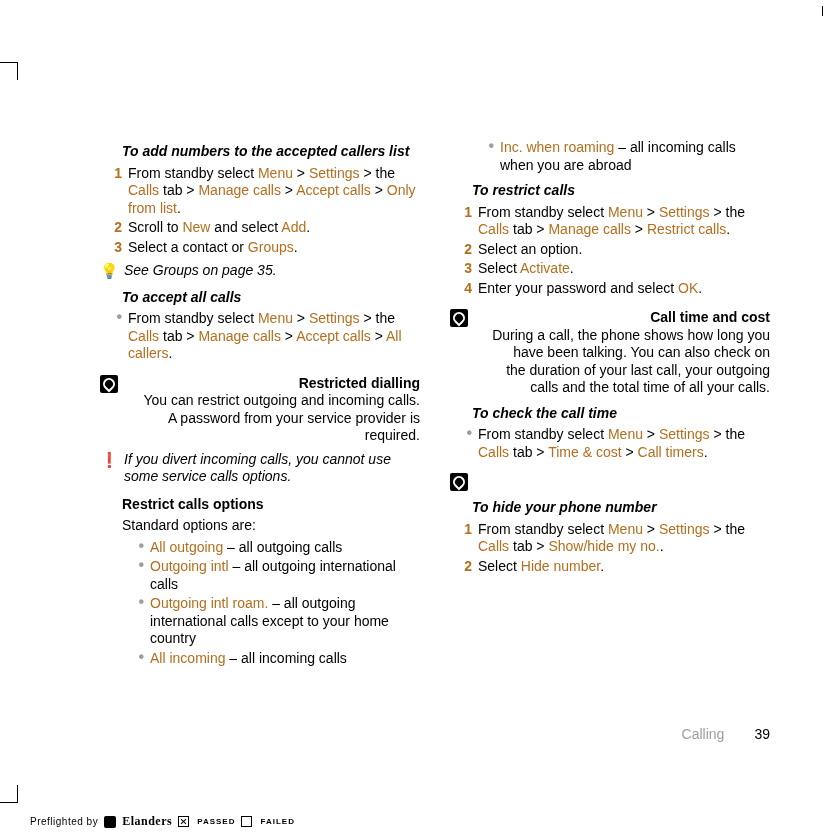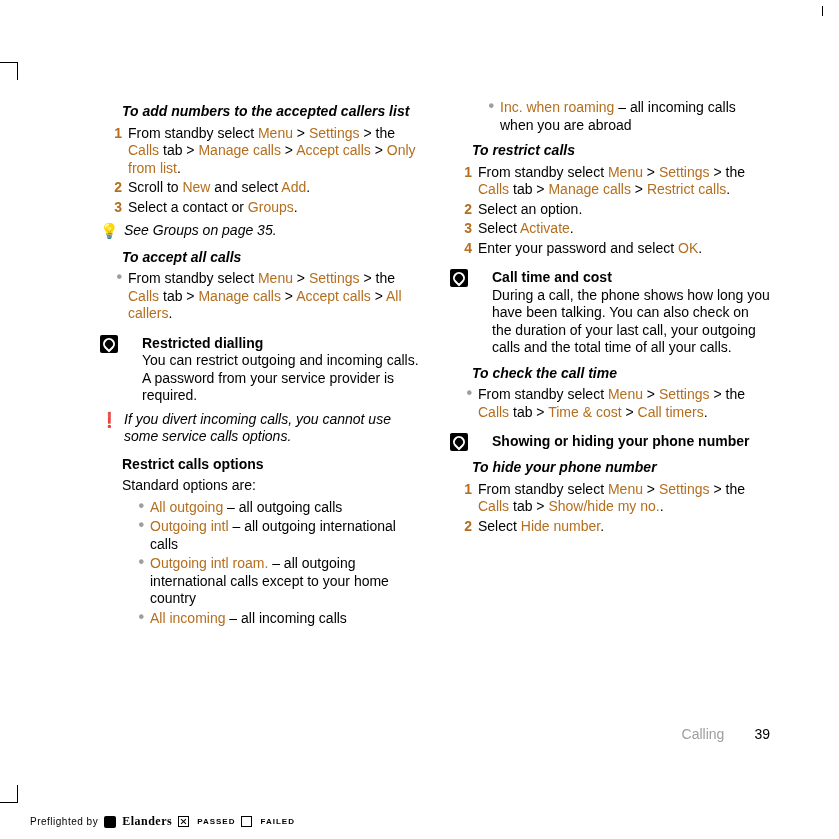--- a/index.html
+++ b/index.html
@@ -24,20 +24,21 @@
     width: 670px;
     height: 660px;
     display: flex;
     gap: 30px;
     font-size: 14px;
     line-height: 1.25;
   }
   .col {
     flex: 1;
     min-width: 0;
+    margin-top: 40px;
   }
   .headline {
     font-weight: bold;
     font-style: italic;
     margin: 8px 0 4px 22px;
   }
   .sub {
     font-weight: bold;
     margin: 10px 0 4px 22px;
   }
@@ -67,20 +68,21 @@
   }
   .tip-icon {
     width: 18px; flex-shrink:0; text-align:center;
     font-size: 15px;
   }
   .tip-text { font-style: italic; flex:1; }
   .sect {
     display:flex;
     margin: 12px 0 4px 0;
     gap:24px;
+    text-align:right;
   }
   .sect-icon {
     width:18px; height:18px; flex-shrink:0;
     background:#000; border-radius:2px;
     position:relative;
   }
   .sect-icon::before {
     content:""; position:absolute; top:3px; left:3px; width:12px; height:12px;
     border:2px solid #fff; border-radius:50% 50% 50% 0; box-sizing:border-box;
     transform: rotate(-45deg);
@@ -219,21 +221,20 @@
 
     <div class="headline">To check the call time</div>
     <div class="step">
         <div class="step-num grey dot">•</div>
         <div class="step-body"><span>From standby select </span><span class="menu">Menu</span><span> &gt; </span><span class="menu">Settings</span><span> &gt; the </span><span class="menu">Calls</span><span> tab &gt; </span><span class="menu">Time &amp; cost</span><span> &gt; </span><span class="menu">Call timers</span><span>.</span></div>
       </div>
 
     <div class="sect">
       <div class="sect-icon"></div>
       <div class="sect-body">
-        <div class="sect-title">Showing or hiding your phone number</div>
       </div>
     </div>
 
     <div class="headline">To hide your phone number</div>
     <div class="step">
         <div class="step-num">1</div>
         <div class="step-body"><span>From standby select </span><span class="menu">Menu</span><span> &gt; </span><span class="menu">Settings</span><span> &gt; the </span><span class="menu">Calls</span><span> tab &gt; </span><span class="menu">Show/hide my no.</span><span>.</span></div>
       </div>
     <div class="step">
         <div class="step-num">2</div>

